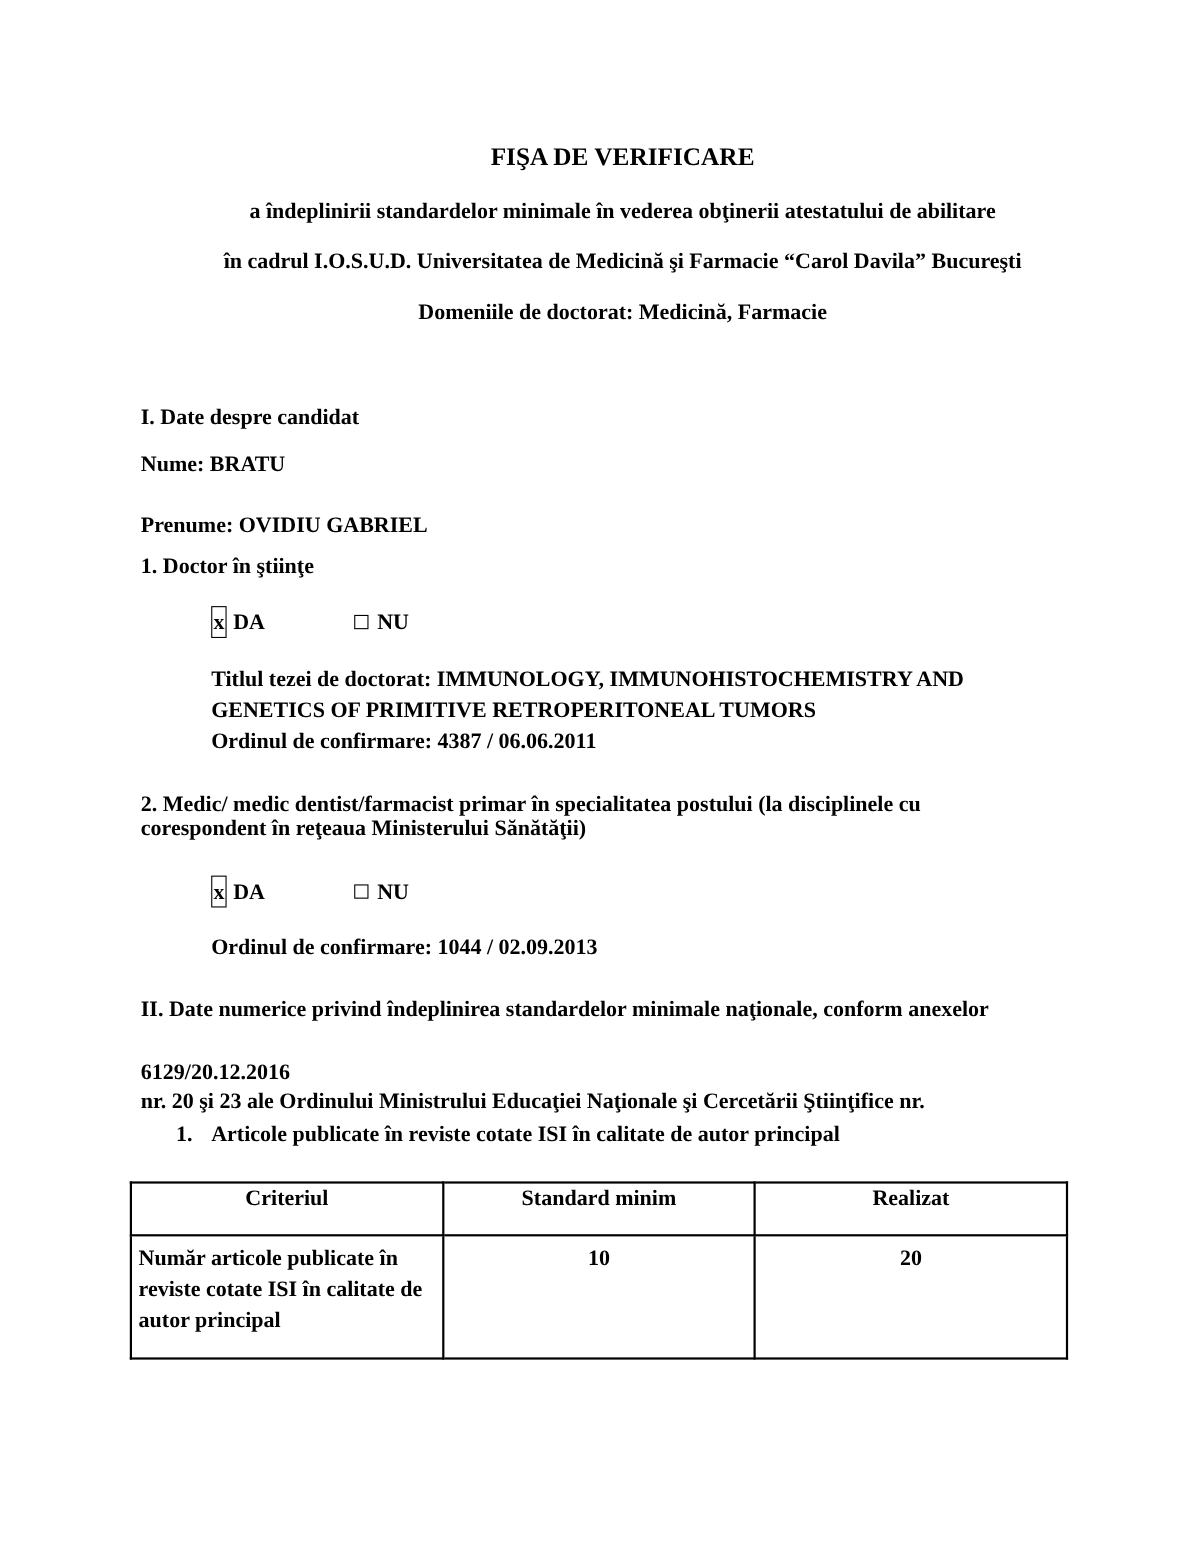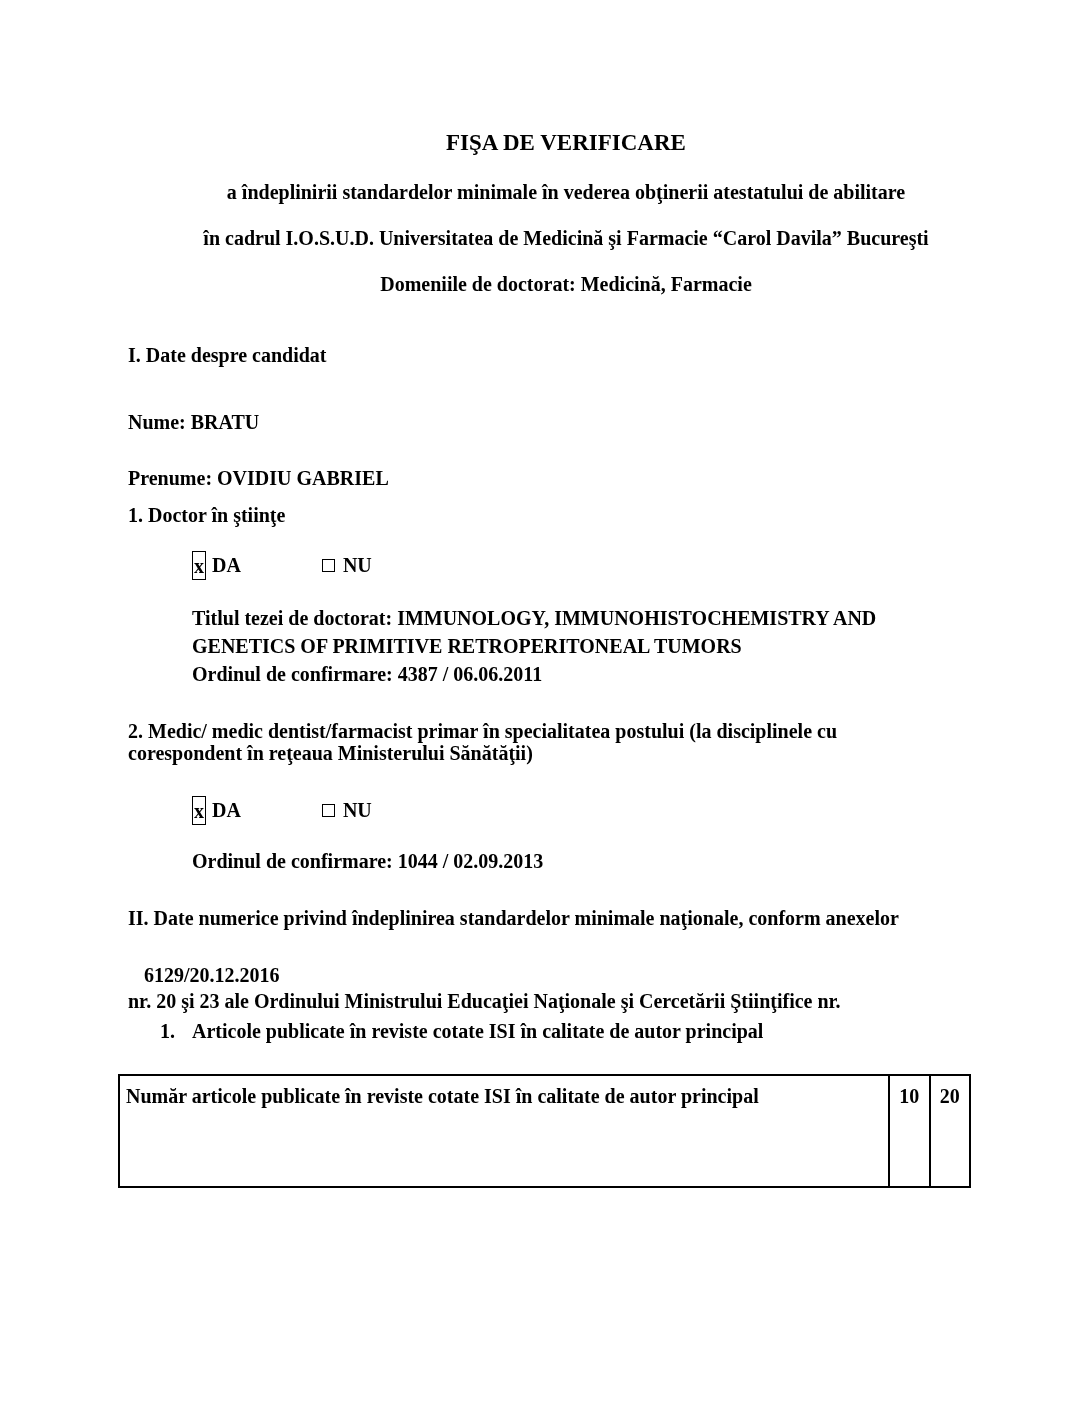--- a/index.html
+++ b/index.html
@@ -36,21 +36,21 @@
     .crit-cell { white-space: normal; text-align: left; }
   </style>
 </head>
 <body>
 
 <div class="abs center title">FIŞA DE VERIFICARE</div>
 <div class="abs center sub" style="top:181px;">a îndeplinirii standardelor minimale în vederea obţinerii atestatului de abilitare</div>
 <div class="abs center sub" style="top:227px;">în cadrul I.O.S.U.D. Universitatea de Medicină şi Farmacie “Carol Davila” Bucureşti</div>
 <div class="abs center sub" style="top:273px;">Domeniile de doctorat: Medicină, Farmacie</div>
 
-<div class="abs" style="left:128px; top:344px;">I.  Date despre candidat</div>
+<div class="abs" style="left:128px; top:368px;">I.  Date despre candidat</div>
 <div class="abs" style="left:128px; top:411px;">Nume: BRATU</div>
 <div class="abs" style="left:128px; top:457px;margin-top:10px;">Prenume: OVIDIU GABRIEL</div>
 <div class="abs" style="left:128px; top:504px;">1. Doctor în ştiinţe</div>
 
 <div class="abs" style="left:192px; top:553px;">
   <span class="opt">
     <span class="cb-checked">x</span><span>DA</span>
   </span>
   <span class="opt" style="margin-left:76px;">
     <span class="cb-empty"></span><span>NU</span>
@@ -70,26 +70,31 @@
   </span>
   <span class="opt" style="margin-left:76px;">
     <span class="cb-empty"></span><span>NU</span>
   </span>
 </div>
 
 <div class="abs" style="left:192px; top:850px;">Ordinul de confirmare: 1044 / 02.09.2013</div>
 
 <div class="abs line" style="left:128px; top:904px;">II. Date numerice privind îndeplinirea standardelor minimale naţionale,  conform anexelor</div>
 <div class="abs line" style="left:128px; top:987px;">nr. 20 şi 23 ale Ordinului Ministrului Educaţiei Naţionale şi Cercetării Ştiinţifice nr.</div>
-<div class="abs line" style="left:144px; top:961px;">6129/20.12.2016</div>
+<div class="abs line" style="left:128px; top:961px;">6129/20.12.2016</div>
 
 <div class="abs" style="left:160px; top:1020px;">1.</div>
 <div class="abs" style="left:192px; top:1020px;">Articole publicate în reviste cotate ISI în calitate de autor principal</div>
 
 <table class="crit">
   <tbody>
+      <tr>
+    <th>Criteriul</th>
+    <th>Standard minim</th>
+    <th>Realizat</th>
+  </tr>
   <tr>
     <td class="crit-cell">Număr articole publicate în reviste cotate ISI în calitate de autor principal</td>
     <td class="num">10</td>
     <td class="num">20</td>
   </tr>
 </tbody>
   </table>
 
 </body></html>

